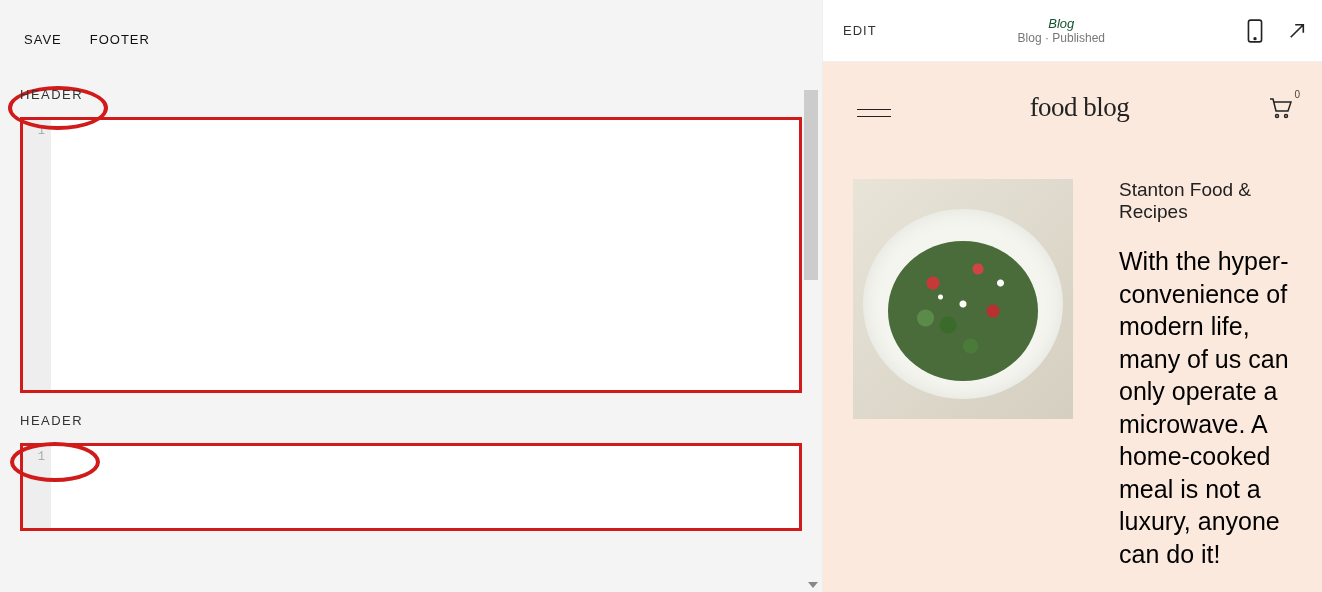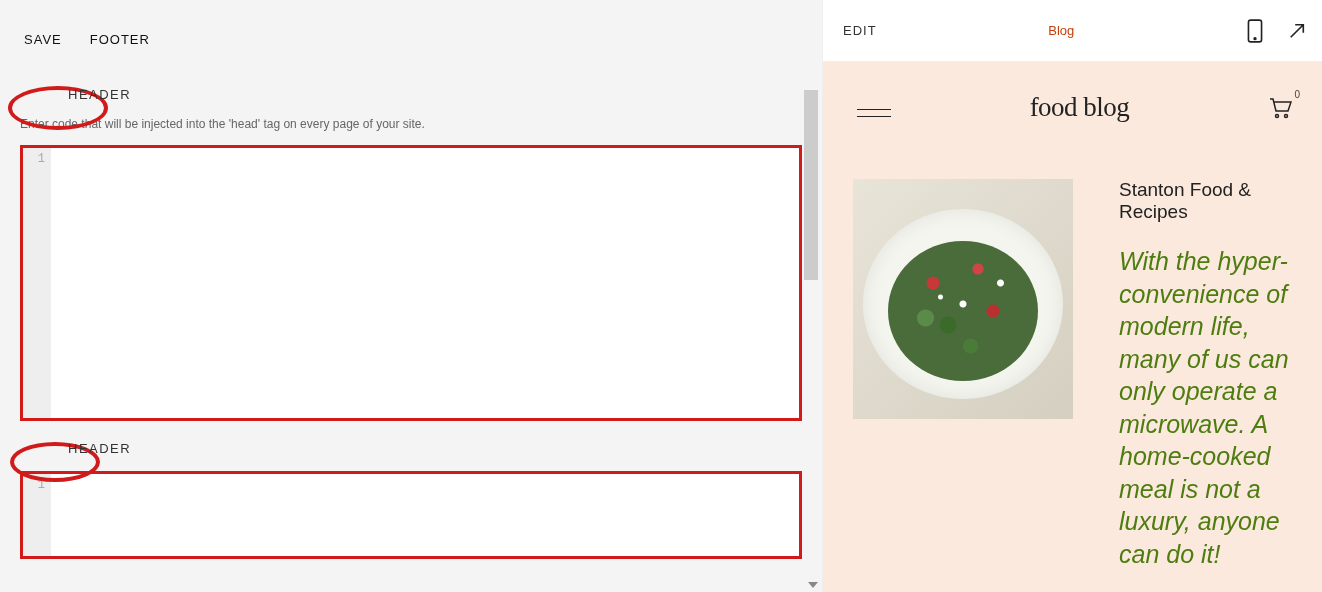--- a/index.html
+++ b/index.html
@@ -30,21 +30,20 @@
       cursor: pointer;
     }
     .section {
       padding: 0 20px;
       margin-top: 18px;
       position: relative;
     }
     .section-label-wrap {
       position: relative;
       display: inline-block;
-      margin-left: 48px;
     }
     .section-label {
       font-size: 13px;
       font-weight: 400;
       letter-spacing: 1.5px;
       color: #333;
       position: relative;
       z-index: 2;
     }
     .red-circle {
@@ -148,21 +147,22 @@
       font-size: 13px;
       letter-spacing: 1px;
       color: #333;
     }
     .preview-title-wrap {
       text-align: center;
       flex: 1;
     }
     .preview-title {
       font-size: 13px;
-      color: #c2410c;
+      color: #14532d;
+      font-style: italic;
     }
     .preview-subtitle {
       font-size: 12px;
       color: #777;
     }
     .preview-icons {
       display: flex;
       gap: 24px;
       align-items: center;
     }
@@ -257,43 +257,41 @@
     .blog-category {
       font-size: 19px;
       font-weight: 400;
       color: #222;
       margin-bottom: 22px;
       font-family: -apple-system, Arial, sans-serif;
     }
     .blog-excerpt {
       font-size: 25px;
       line-height: 1.3;
-      color: #4d7c0f;
+      color: #000000;
       font-family: -apple-system, Arial, sans-serif;
       font-weight: 400;
-      font-style: italic;
     }
   </style>
 </head>
 <body>
 
 <div class="left-panel">
   <div class="red-circle c1"></div>
   <div class="red-circle c2"></div>
 
   <div class="actions-bar">
     <span class="action-btn">SAVE</span>
     <span class="action-btn">FOOTER</span>
   </div>
 
   <div class="section">
     <div class="section-label-wrap">
       <div class="section-label">HEADER</div>
     </div>
-    <div class="section-desc">Enter code that will be injected into the 'head' tag on every page of your site.</div>
     <div class="code-editor header-editor">
       <div class="gutter">1</div>
       <textarea class="code-area" style=""></textarea>
     </div>
   </div>
 
   <div class="section">
     <div class="section-label-wrap">
       <div class="section-label">HEADER</div>
     </div>
@@ -306,20 +304,21 @@
   <div class="scroll-arrow-up"></div>
   <div class="scroll-indicator"></div>
   <div class="scroll-arrow-down"></div>
 </div>
 
 <div class="right-panel">
   <div class="preview-header">
     <span class="preview-edit">EDIT</span>
     <div class="preview-title-wrap">
       <div class="preview-title">Blog</div>
+      <div class="preview-subtitle">Blog · Published</div>
     </div>
     <div class="preview-icons">
       <svg class="icon-phone" viewBox="0 0 14 22" fill="none" stroke="currentColor" stroke-width="1.5">
         <rect x="1" y="1" width="12" height="20" rx="2"></rect>
         <circle cx="7" cy="18" r="0.8" fill="currentColor"></circle>
       </svg>
       <svg class="icon-arrow" viewBox="0 0 20 20" fill="none" stroke="currentColor" stroke-width="1.8">
         <path d="M3 17 L17 3 M8 3 H17 V12"></path>
       </svg>
     </div>

